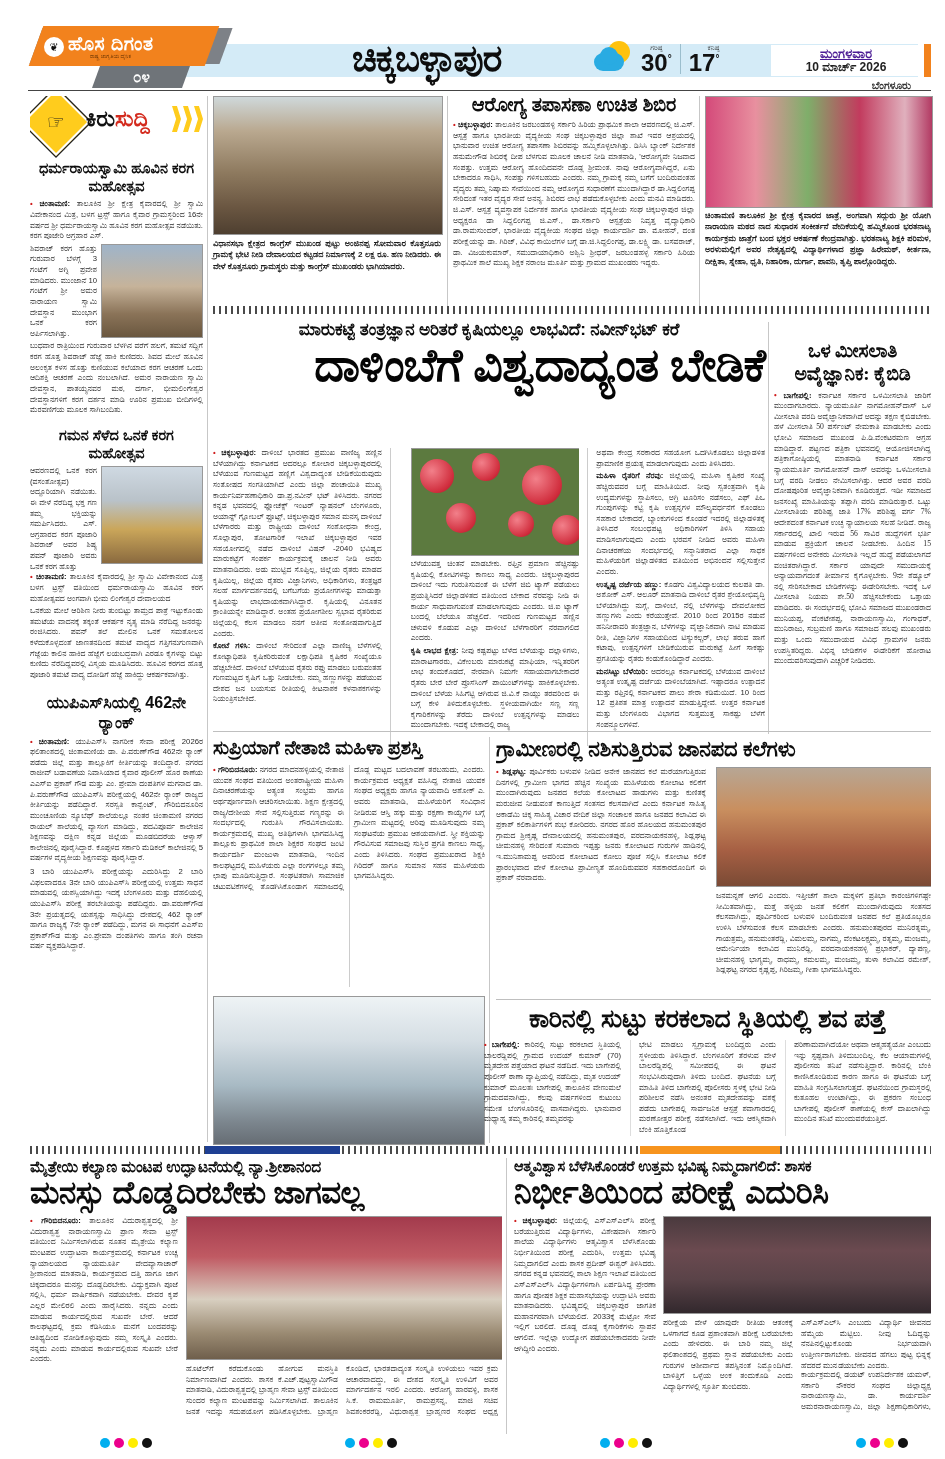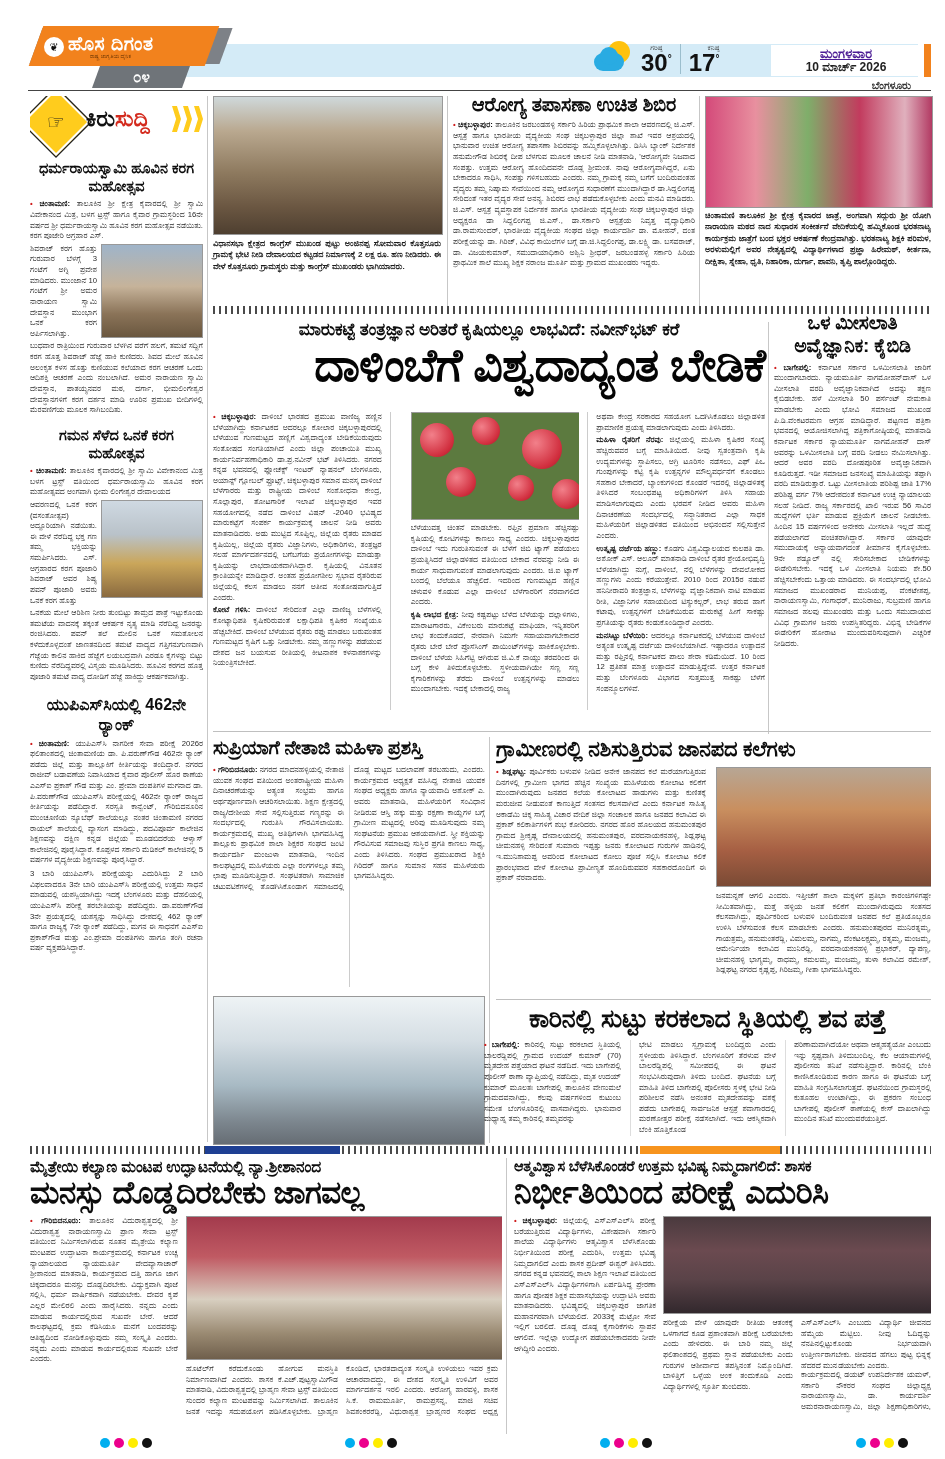--- a/index.html
+++ b/index.html
@@ -49,20 +49,21 @@
       <span style="display:flex;flex-direction:column;line-height:1;">
         <b style="color:#fff;font-size:19px;letter-spacing:0.5px;">ಹೊಸ ದಿಗಂತ</b>
         <span style="color:#5a2c00;font-size:5.5px;margin-top:1px;margin-left:22px;">ರಾಷ್ಟ್ರ ಜಾಗೃತಿಯ ದೈನಿಕ</span>
       </span>
     </div>
     <div class="abs" style="left:66px;top:40px;width:90px;height:22px;background:#6f7479;transform:skewX(-20deg);display:flex;align-items:center;justify-content:center;">
       <b style="color:#fff;font-size:15px;transform:skewX(20deg);">೦೪</b>
     </div>
   </div>
 
+  <h1 class="abs" style="left:352px;top:38px;font-size:37px;font-weight:bold;color:#0d0d0d;letter-spacing:-1px;">ಚಿಕ್ಕಬಳ್ಳಾಪುರ</h1>
 
   <div class="abs" style="left:592px;top:38px;width:180px;height:42px;display:flex;align-items:center;">
     <span style="position:relative;width:46px;height:40px;display:inline-block;">
       <i style="position:absolute;left:16px;top:2px;width:22px;height:22px;border-radius:50%;background:#ffc20e;"></i>
       <i style="position:absolute;left:2px;top:14px;width:30px;height:18px;border-radius:10px;background:#29abe2;"></i>
       <i style="position:absolute;left:8px;top:8px;width:18px;height:18px;border-radius:50%;background:#29abe2;"></i>
     </span>
     <span style="display:flex;flex-direction:column;align-items:center;margin-left:3px;">
       <span style="font-size:7px;color:#333;">ಗರಿಷ್ಠ</span>
       <b style="font-size:24px;line-height:0.9;color:#111;"><span>30</span><sup style="font-size:10px;">°</sup></b>
@@ -102,25 +103,25 @@
       <p class="bd"><span class="dl">ಚಿಂತಾಮಣಿ:</span> <span>ತಾಲೂಕಿನ ಶ್ರೀ ಕ್ಷೇತ್ರ ಕೈವಾರದಲ್ಲಿ ಶ್ರೀ ಸ್ವಾಮಿ ವಿವೇಕಾನಂದ ಮಿತ್ರ, ಬಳಗ ಟ್ರಸ್ಟ್ ಹಾಗೂ ಕೈವಾರ ಗ್ರಾಮಸ್ಥರಿಂದ 16ನೇ ವರ್ಷದ ಶ್ರೀ ಧರ್ಮರಾಯಸ್ವಾಮಿ ಹೂವಿನ ಕರಗ ಮಹೋತ್ಸವ ನಡೆಯಿತು. ಕರಗ ಪೂಜೇರಿ ಅಗ್ರಹಾರ ಎಸ್.</span></p>
       <p class="bd" style="margin-top:2px;">
         <span class="ph ph-karaga1" style="float:right;width:100px;height:92px;margin:0 0 2px 4px;"></span>
         <span>ಶಿವರಾಜ್ ಕರಗ ಹೊತ್ತು ಗುರುವಾರ ಬೆಳಗ್ಗೆ 3 ಗಂಟೆಗೆ ಅಗ್ನಿ ಪ್ರವೇಶ ಮಾಡಿದರು. ಮುಂಜಾನೆ 10 ಗಂಟೆಗೆ ಶ್ರೀ ಅಮರ ನಾರಾಯಣ ಸ್ವಾಮಿ ದೇವಸ್ಥಾನ ಮುಂಭಾಗ ಒನಕೆ ಕರಗ ಅರ್ಪಿಸಲಾಗಿತ್ತು.</span>
       </p>
       <p class="bd" style="margin-top:2px;">ಬುಧವಾರ ರಾತ್ರಿಯಿಂದ ಗುರುವಾರ ಬೆಳಗಿನ ವರೆಗೆ ಹಲಗೆ, ತಮಟೆ ಸದ್ದಿಗೆ ಕರಗ ಹೊತ್ತ ಶಿವರಾಜ್ ಹೆಜ್ಜೆ ಹಾಕಿ ಕುಣಿದರು. ಶಿವದ ಮೇಲೆ ಹೂವಿನ ಅಲಂಕೃತ ಕಳಸ ಹೊತ್ತು ಕುಣಿಯುವ ಕಲೆಯಾದ ಕರಗ ಆಚರಣೆ ಒಂದು ಆದಿಶಕ್ತಿ ಆಚರಣೆ ಎಂದು ನಂಬಲಾಗಿದೆ. ಅಮರ ನಾರಾಯಣ ಸ್ವಾಮಿ ದೇವಸ್ಥಾನ, ಪಾತಯ್ಯನವರ ಮಠ, ದರ್ಗಾ, ಭೀಮಲಿಂಗೇಶ್ವರ ದೇವಸ್ಥಾನಗಳಿಗೆ ಕರಗ ದರ್ಶನ ಮಾಡಿ ಊರಿನ ಪ್ರಮುಖ ಬೀದಿಗಳಲ್ಲಿ ಮೆರವಣಿಗೆಯ ಮೂಲಕ ಸಾಗಿಬಂದಿತು.</p>
     </div>
 
     <div style="margin-top:10px;">
       <h3 class="kiru-h">ಗಮನ ಸೆಳೆದ ಒನಕೆ ಕರಗ ಮಹೋತ್ಸವ</h3>
-      <p class="bd"><span class="dl">ಚಿಂತಾಮಣಿ:</span> <span>ತಾಲೂಕಿನ ಕೈವಾರದಲ್ಲಿ ಶ್ರೀ ಸ್ವಾಮಿ ವಿವೇಕಾನಂದ ಮಿತ್ರ ಬಳಗ ಟ್ರಸ್ಟ್ ವತಿಯಿಂದ ಧರ್ಮರಾಯಸ್ವಾಮಿ ಹೂವಿನ ಕರಗ ಮಹೋತ್ಸವದ ಅಂಗವಾಗಿ ಭೀಮ ಲಿಂಗೇಶ್ವರ ದೇವಾಲಯದ</span></p>
       <p class="bd" style="margin-top:2px;">
         <span class="ph ph-karaga2" style="float:right;width:100px;height:96px;margin:0 0 2px 4px;"></span>
         <span>ಆವರಣದಲ್ಲಿ ಒನಕೆ ಕರಗ (ವಸಂತೋತ್ಸವ) ಅದ್ದೂರಿಯಾಗಿ ನಡೆಯಿತು. ಈ ವೇಳೆ ನೆರೆದಿದ್ದ ಭಕ್ತ ಗಣ ತಮ್ಮ ಭಕ್ತಿಯನ್ನು ಸಮರ್ಪಿಸಿದರು. ಎಸ್. ಅಗ್ರಹಾರದ ಕರಗ ಪೂಜಾರಿ ಶಿವರಾಜ್ ಅವರ ಶಿಷ್ಯ ಪವನ್ ಪೂಜಾರಿ ಅವರು ಒನಕೆ ಕರಗ ಹೊತ್ತು</span>
       </p>
+      <p class="bd"><span class="dl">ಚಿಂತಾಮಣಿ:</span> <span>ತಾಲೂಕಿನ ಕೈವಾರದಲ್ಲಿ ಶ್ರೀ ಸ್ವಾಮಿ ವಿವೇಕಾನಂದ ಮಿತ್ರ ಬಳಗ ಟ್ರಸ್ಟ್ ವತಿಯಿಂದ ಧರ್ಮರಾಯಸ್ವಾಮಿ ಹೂವಿನ ಕರಗ ಮಹೋತ್ಸವದ ಅಂಗವಾಗಿ ಭೀಮ ಲಿಂಗೇಶ್ವರ ದೇವಾಲಯದ</span></p>
       <p class="bd" style="margin-top:2px;">ಒನಕೆಯ ಮೇಲೆ ಆರಿಶಿಣ ನೀರು ತುಂಬಿಟ್ಟು ತಾಮ್ರದ ಪಾತ್ರೆ ಇಟ್ಟುಕೊಂಡು ತಮಟೆಯ ವಾದನಕ್ಕೆ ತಕ್ಕಂತೆ ಆಕರ್ಷಕ ನೃತ್ಯ ಮಾಡಿ ನೆರೆದಿದ್ದ ಜನರನ್ನು ರಂಜಿಸಿದರು. ಪವನ್ ತಲೆ ಮೇಲಿನ ಒನಕೆ ಸಮತೋಲನ ಕಳೆದುಕೊಳ್ಳದಂತೆ ಜಾಣತನದಿಂದ ತಮಟೆ ವಾದ್ಯದ ಗತ್ತಿಗನುಗುಣವಾಗಿ ಗೆಜ್ಜೆಯ ಕಾಲಿನ ಹಾಕಿದ ಹೆಜ್ಜೆಗೆ ಲಯಬದ್ಧವಾಗಿ ಎರಡೂ ಕೈಗಳನ್ನು ಬಿಟ್ಟು ಕುಣಿದು ನೆರೆದಿದ್ದವರಲ್ಲಿ ವಿಸ್ಮಯ ಮೂಡಿಸಿದರು. ಹೂವಿನ ಕರಗದ ಹೊತ್ತ ಪೂಜಾರಿ ತಮಟೆ ವಾದ್ಯ ದೋಡಿಗೆ ಹೆಜ್ಜೆ ಹಾಕಿದ್ದು ಆಕರ್ಷಕವಾಗಿತ್ತು.</p>
     </div>
 
     <div style="margin-top:12px;">
       <h3 class="kiru-h" style="font-size:16px;">ಯುಪಿಎಸ್‌ಸಿಯಲ್ಲಿ 462ನೇ ರ‍್ಯಾಂಕ್</h3>
       <p class="bd"><span class="dl">ಚಿಂತಾಮಣಿ:</span> <span>ಯುಪಿಎಸ್‌ಸಿ ನಾಗರೀಕ ಸೇವಾ ಪರೀಕ್ಷೆ 2026ರ ಫಲಿತಾಂಶದಲ್ಲಿ ಚಿಂತಾಮಣಿಯ ಡಾ. ಪಿ.ವರುಣ್‌ಗೌಡ 462ನೇ ರ‍್ಯಾಂಕ್ ಪಡೆದು ಜಿಲ್ಲೆ ಮತ್ತು ತಾಲ್ಲೂಕಿಗೆ ಕೀರ್ತಿಯನ್ನು ತಂದಿದ್ದಾರೆ. ನಗರದ ರಾಜೀವ್ ಬಡಾವಣೆಯ ನಿವಾಸಿಯಾದ ಕೈವಾರ ಪೊಲೀಸ್ ಹೊರ ಠಾಣೆಯ ಎಎಸ್‌ಐ ಪ್ರಕಾಶ್ ಗೌಡ ಮತ್ತು ಎಂ. ಪ್ರೇಮಾ ದಂಪತಿಗಳ ಮಗನಾದ ಡಾ. ಪಿ.ವರುಣ್‌ಗೌಡ ಯುಪಿಎಸ್‌ಸಿ ಪರೀಕ್ಷೆಯಲ್ಲಿ 462ನೇ ರ‍್ಯಾಂಕ್ ರಾಜ್ಯದ ಕೀರ್ತಿಯನ್ನು ಪಡೆದಿದ್ದಾರೆ. ಸರಸ್ವತಿ ಕಾನ್ವೆಂಟ್, ಗೌರಿಬಿದನೂರಿನ ಮುಂಚೂಣಿಯ ನ್ಯೂಬೆಥ್ ಶಾಲೆಯಲ್ಲೂ ನಂತರ ಚಿಂತಾಮಣಿ ನಗರದ ರಾಯಲ್ ಶಾಲೆಯಲ್ಲಿ ವ್ಯಾಸಂಗ ಮಾಡಿದ್ದು, ಪದವಿಪೂರ್ವ ಕಾಲೇಜಿನ ಶಿಕ್ಷಣವನ್ನು ದಕ್ಷಿಣ ಕನ್ನಡ ಜಿಲ್ಲೆಯ ಮೂಡಬಿದರೆಯ ಆಳ್ವಾಸ್ ಕಾಲೇಜಿನಲ್ಲಿ ಪೂರೈಸಿದ್ದಾರೆ. ಕೊಪ್ಪಳದ ಸರ್ಕಾರಿ ಮೆಡಿಕಲ್ ಕಾಲೇಜಿನಲ್ಲಿ 5 ವರ್ಷಗಳ ವೈದ್ಯಕೀಯ ಶಿಕ್ಷಣವನ್ನು ಪೂರೈಸಿದ್ದಾರೆ.</span></p>
       <p class="bd" style="margin-top:3px;">3 ಬಾರಿ ಯುಪಿಎಸ್‌ಸಿ ಪರೀಕ್ಷೆಯನ್ನು ಎದುರಿಸಿದ್ದು 2 ಬಾರಿ ವಿಫಲವಾದರೂ 3ನೇ ಬಾರಿ ಯುಪಿಎಸ್‌ಸಿ ಪರೀಕ್ಷೆಯಲ್ಲಿ ಉತ್ತಮ ಸಾಧನೆ ಮಾಡುವಲ್ಲಿ ಯಶಸ್ವಿಯಾಗಿದ್ದು ಇದಕ್ಕೆ ಬೆಂಗಳೂರು ಮತ್ತು ದೆಹಲಿಯಲ್ಲಿ ಯುಪಿಎಸ್‌ಸಿ ಪರೀಕ್ಷೆ ತರಬೇತಿಯನ್ನು ಪಡೆದಿದ್ದರು. ಡಾ.ವರುಣ್‌ಗೌಡ 3ನೇ ಪ್ರಯತ್ನದಲ್ಲಿ ಯಶಸ್ಸನ್ನು ಸಾಧಿಸಿದ್ದು ದೇಶದಲ್ಲಿ 462 ರ‍್ಯಾಂಕ್ ಹಾಗೂ ರಾಜ್ಯಕ್ಕೆ 7ನೇ ರ‍್ಯಾಂಕ್ ಪಡೆದಿದ್ದು, ಮಗನ ಈ ಸಾಧನೆಗೆ ಎಎಸ್‌ಐ ಪ್ರಕಾಶ್‌ಗೌಡ ಮತ್ತು ಎಂ.ಪ್ರೇಮಾ ದಂಪತಿಗಳು ಹಾಗೂ ತಂಗಿ ರಚನಾ ವರ್ಷ ವ್ಯಕ್ತಪಡಿಸಿದ್ದಾರೆ.</p>
     </div>
   </div>
 
@@ -139,21 +140,21 @@
   <div class="abs vdiv" style="left:699px;top:96px;height:212px;"></div>
 
   <div class="abs ph ph-dancers" style="left:705px;top:96px;width:226px;height:110px;"></div>
   <p class="abs cap" style="left:705px;top:210px;width:226px;">ಚಿಂತಾಮಣಿ ತಾಲೂಕಿನ ಶ್ರೀ ಕ್ಷೇತ್ರ ಕೈವಾರದ ಜಾತ್ರೆ, ಅಂಗವಾಗಿ ಸದ್ಗುರು ಶ್ರೀ ಯೋಗಿ ನಾರಾಯಣ ಮಠದ ನಾದ ಸುಧಾರಸ ಸಂಕೀರ್ತನೆ ವೇದಿಕೆಯಲ್ಲಿ ಹಮ್ಮಿಕೊಂಡ ಭರತನಾಟ್ಯ ಕಾರ್ಯಕ್ರಮ ಜಾತ್ರೆಗೆ ಬಂದ ಭಕ್ತರ ಆಕರ್ಷಣೆ ಕೇಂದ್ರವಾಗಿತ್ತು. ಭರತನಾಟ್ಯ ಶಿಕ್ಷಕಿ ಪರಿಮಳ, ಅರಳುಮಲ್ಲಿಗೆ ಅವರ ನೇತೃತ್ವದಲ್ಲಿ ವಿದ್ಯಾರ್ಥಿಗಳಾದ ಪ್ರಜ್ಞಾ ಹಿರೇಮಠ್, ಕೀರ್ತನಾ, ದೀಕ್ಷಿತಾ, ಸ್ನೇಹಾ, ಧೃತಿ, ನಿಹಾರಿಕಾ, ದುರ್ಗಾ, ಪಾವನಿ, ತೃಪ್ತಿ ಪಾಲ್ಗೊಂಡಿದ್ದರು.</p>
 
   <div class="abs hatch" style="left:213px;top:306px;width:718px;height:8px;"></div>
 
   <h3 class="abs mid-h" style="left:213px;top:320px;width:552px;font-size:17px;text-align:center;">ಮಾರುಕಟ್ಟೆ ತಂತ್ರಜ್ಞಾನ ಅರಿತರೆ ಕೃಷಿಯಲ್ಲೂ ಲಾಭವಿದೆ: ನವೀನ್‌ಭಟ್ ಕರೆ</h3>
   <h1 class="abs" style="left:213px;top:341px;width:552px;font-size:46px;font-weight:bold;color:#050505;text-align:right;letter-spacing:-1px;line-height:1.05;">ದಾಳಿಂಬೆಗೆ ವಿಶ್ವದಾದ್ಯಂತ ಬೇಡಿಕೆ</h1>
 
-  <div class="abs ovh" style="left:213px;top:412px;width:552px;height:298px;display:flex;">
+  <div class="abs ovh" style="left:213px;top:448px;width:552px;height:298px;display:flex;">
     <div class="ovh" style="width:178px;">
       <p class="bd"><span class="dl">ಚಿಕ್ಕಬಳ್ಳಾಪುರ:</span> <span>ದಾಳಿಂಬೆ ಭಾರತದ ಪ್ರಮುಖ ವಾಣಿಜ್ಯ ಹಣ್ಣಿನ ಬೆಳೆಯಾಗಿದ್ದು ಕರ್ನಾಟಕದ ಅದರಲ್ಲೂ ಕೋಲಾರ ಚಿಕ್ಕಬಳ್ಳಾಪುರದಲ್ಲಿ ಬೆಳೆಯುವ ಗುಣಮಟ್ಟದ ಹಣ್ಣಿಗೆ ವಿಶ್ವದಾದ್ಯಂತ ಬೇಡಿಕೆಯಿರುವುದು ಸಂತೋಷದ ಸಂಗತಿಯಾಗಿದೆ ಎಂದು ಜಿಲ್ಲಾ ಪಂಚಾಯಿತಿ ಮುಖ್ಯ ಕಾರ್ಯನಿರ್ವಹಣಾಧಿಕಾರಿ ಡಾ.ಪ್ರ.ನವೀನ್ ಭಟ್ ತಿಳಿಸಿದರು. ನಗರದ ಕನ್ನಡ ಭವನದಲ್ಲಿ ಫ್ಲೋಚೆಕ್ಸ್ ಇಂಟರ್ ನ್ಯಾಷನಲ್ ಬೆಂಗಳೂರು, ಅಯಾನ್ಸ್ ಗ್ಲೋಬಲ್ ಫ್ರೂಟ್ಸ್, ಚಿಕ್ಕಬಳ್ಳಾಪುರ ಸಮಾನ ಮನಸ್ಕ ದಾಳಿಂಬೆ ಬೆಳೆಗಾರರು ಮತ್ತು ರಾಷ್ಟ್ರೀಯ ದಾಳಿಂಬೆ ಸಂಶೋಧನಾ ಕೇಂದ್ರ, ಸೊಲ್ಲಾಪುರ, ತೋಟಗಾರಿಕೆ ಇಲಾಖೆ ಚಿಕ್ಕಬಳ್ಳಾಪುರ ಇವರ ಸಹಯೋಗದಲ್ಲಿ ನಡೆದ ದಾಳಿಂಬೆ ವಿಷನ್ -2040 ಭವಿಷ್ಯದ ಮಾರುಕಟ್ಟೆಗೆ ಸಂಪರ್ಕ ಕಾರ್ಯಕ್ರಮಕ್ಕೆ ಚಾಲನೆ ನೀಡಿ ಅವರು ಮಾತನಾಡಿದರು. ಅಡು ಮುಟ್ಟಿದ ಸೊಪ್ಪಿಲ್ಲ, ಜಿಲ್ಲೆಯ ರೈತರು ಮಾಡದ ಕೃಷಿಯಿಲ್ಲ, ಜಿಲ್ಲೆಯ ರೈತರು ವಿಜ್ಞಾನಿಗಳು, ಅಧಿಕಾರಿಗಳು, ತಂತ್ರಜ್ಞರ ಸಲಹೆ ಮಾರ್ಗದರ್ಶನದಲ್ಲಿ ಬಗೆಬಗೆಯ ಪ್ರಯೋಗಗಳನ್ನು ಮಾಡುತ್ತಾ ಕೃಷಿಯನ್ನು ಲಾಭದಾಯಕವಾಗಿಸಿದ್ದಾರೆ. ಕೃಷಿಯಲ್ಲಿ ವಿನೂತನ ಕ್ರಾಂತಿಯನ್ನೇ ಮಾಡಿದ್ದಾರೆ. ಅಂತಹ ಪ್ರಯೋಗಶೀಲ ಸ್ವಭಾವ ರೈತರಿರುವ ಜಿಲ್ಲೆಯಲ್ಲಿ ಕೆಲಸ ಮಾಡಲು ನನಗೆ ಅತೀವ ಸಂತೋಷವಾಗುತ್ತಿದೆ ಎಂದರು.</span></p>
       <p class="bd" style="margin-top:2px;"><span class="subh">ಕೋಟೆ ಗಳಿಸಿ:</span> <span>ದಾಳಿಂಬೆ ಸೇರಿದಂತೆ ಎಲ್ಲಾ ವಾಣಿಜ್ಯ ಬೆಳೆಗಳಲ್ಲಿ ಕೋಟ್ಯಾಧಿಪತಿ ಕೃಷಿಕರಿರುವಂತೆ ಲಕ್ಷಾಧಿಪತಿ ಕೃಷಿಕರ ಸಂಖ್ಯೆಯೂ ಹೆಚ್ಚಬೇಕಿದೆ. ದಾಳಿಂಬೆ ಬೆಳೆಯುವ ರೈತರು ರಫ್ತು ಮಾಡಲು ಬರುವಂತಹ ಗುಣಮಟ್ಟದ ಕೃಷಿಗೆ ಒತ್ತು ನೀಡಬೇಕು. ನಮ್ಮ ಹಣ್ಣುಗಳನ್ನು ಪಡೆಯುವ ದೇಶದ ಜನ ಬಯಸುವ ರೀತಿಯಲ್ಲಿ ಕೀಟನಾಶಕ ಕಳನಾಶಕಗಳನ್ನು ನಿಯಂತ್ರಿಸಬೇಕಿದೆ.</span></p>
     </div>
     <div class="ovh" style="width:178px;border-left:1px solid #ccc;margin-left:8px;padding-left:20px;">
       <span class="ph ph-pome" style="display:block;position:relative;width:100%;height:106px;margin-bottom:3px;overflow:hidden;">
         <i class="fruit" style="left:8px;top:10px;width:34px;height:34px;"></i>
         <i class="fruit" style="left:60px;top:4px;width:28px;height:28px;"></i>
         <i class="fruit" style="left:110px;top:16px;width:40px;height:40px;"></i>
         <i class="fruit" style="left:34px;top:54px;width:30px;height:30px;"></i>
@@ -165,21 +166,21 @@
     </div>
     <div class="ovh" style="width:178px;border-left:1px solid #ccc;margin-left:8px;padding-left:8px;">
       <p class="bd">ಅಥವಾ ಕೇಂದ್ರ ಸರಕಾರದ ಸಹಯೋಗ ಒದಗಿಸಿಕೊಡಲು ಜಿಲ್ಲಾಡಳಿತ ಪ್ರಾಮಾಣಿಕ ಪ್ರಯತ್ನ ಮಾಡಲಾಗುವುದು ಎಂದು ತಿಳಿಸಿದರು.</p>
       <p class="bd" style="margin-top:2px;"><span class="subh">ಮಹಿಳಾ ರೈತರಿಗೆ ನೆರವು:</span> <span>ಜಿಲ್ಲೆಯಲ್ಲಿ ಮಹಿಳಾ ಕೃಷಿಕರ ಸಂಖ್ಯೆ ಹೆಚ್ಚಿರುವವರ ಬಗ್ಗೆ ಮಾಹಿತಿಯಿದೆ. ನೀವು ಸ್ವತಂತ್ರವಾಗಿ ಕೃಷಿ ಉದ್ಯಮಗಳನ್ನು ಸ್ಥಾಪಿಸಲು, ಅಗ್ರಿ ಟೂರಿಸಂ ನಡೆಸಲು, ಎಫ್ ಪಿಒ ಗುಂಪುಗಳನ್ನು ಕಟ್ಟಿ ಕೃಷಿ ಉತ್ಪನ್ನಗಳ ಮೌಲ್ಯವರ್ಧನೆಗೆ ಕೊಂಡಲು ಸಹಕಾರ ಬೇಕಾದರೆ, ಬ್ಯಾಂಕುಗಳಿಂದ ಕೊಂಡರೆ ಇದರಲ್ಲಿ ಜಿಲ್ಲಾಡಳಿತಕ್ಕೆ ತಿಳಿಸಿದರೆ ಸಂಬಂಧಪಟ್ಟ ಅಧಿಕಾರಿಗಳಿಗೆ ತಿಳಿಸಿ ಸಹಾಯ ಮಾಡಿಸಲಾಗುವುದು ಎಂದು ಭರವಸೆ ನೀಡಿದ ಅವರು ಮಹಿಳಾ ದಿನಾಚರಣೆಯ ಸಂದರ್ಭದಲ್ಲಿ ಸನ್ಮಾನಿತರಾದ ಎಲ್ಲಾ ಸಾಧಕ ಮಹಿಳೆಯರಿಗೆ ಜಿಲ್ಲಾಡಳಿತದ ವತಿಯಿಂದ ಅಭಿನಂದನೆ ಸಲ್ಲಿಸುತ್ತೇನೆ ಎಂದರು.</span></p>
       <p class="bd" style="margin-top:2px;"><span class="subh">ಉತ್ಕೃಷ್ಟ ದರ್ಜೆಯ ಹಣ್ಣು:</span> <span>ಕೊಡಗು ವಿಶ್ವವಿದ್ಯಾಲಯದ ಕುಲಪತಿ ಡಾ. ಅಶೋಕ್ ಎಸ್. ಆಲೂರ್ ಮಾತನಾಡಿ ದಾಳಿಂಬೆ ರೈತರ ಶ್ರೇಯೋಭಿವೃದ್ಧಿ ಬೆಳೆಯಾಗಿದ್ದು ನುಗ್ಗೆ, ದಾಳಿಂಬೆ, ನೆಲ್ಲಿ ಬೆಳೆಗಳನ್ನು ದೇವಲೋಕದ ಹಣ್ಣುಗಳು ಎಂದು ಕರೆಯುತ್ತೇವೆ. 2010 ರಿಂದ 2015ರ ನಡುವೆ ಹನಿನೀರಾವರಿ ತಂತ್ರಜ್ಞಾನ, ಬೆಳೆಗಳನ್ನು ವೈಜ್ಞಾನಿಕವಾಗಿ ನಾಟಿ ಮಾಡುವ ರೀತಿ, ವಿಜ್ಞಾನಿಗಳ ಸಹಾಯದಿಂದ ಟಿಸ್ಯುಕಲ್ಚರ್, ಲಾಭ ತರುವ ಹಾಗೆ ಕಟಾವು, ಉತ್ಪನ್ನಗಳಿಗೆ ಬೇಡಿಕೆಯಿರುವ ಮರುಕಟ್ಟೆ ಹೀಗೆ ಸಾಕಷ್ಟು ಪ್ರಗತಿಯನ್ನು ರೈತರು ಕಂಡುಕೊಂಡಿದ್ದಾರೆ ಎಂದರು.</span></p>
       <p class="bd" style="margin-top:2px;"><span class="subh">ಮನಸಿಟ್ಟು ಬೆಳೆಯಿರಿ:</span> <span>ಅದರಲ್ಲೂ ಕರ್ನಾಟಕದಲ್ಲಿ ಬೆಳೆಯುವ ದಾಳಿಂಬೆ ಅತ್ಯಂತ ಉತ್ಕೃಷ್ಟ ದರ್ಜೆಯ ದಾಳಿಂಬೆಯಾಗಿದೆ. ಇಷ್ಟಾದರೂ ಉತ್ಪಾದನೆ ಮತ್ತು ರಫ್ತಿನಲ್ಲಿ ಕರ್ನಾಟಕದ ಪಾಲು ಶೇರಾ ಕಡಿಮೆಯಿದೆ. 10 ರಿಂದ 12 ಪ್ರತಿಶತ ಮಾತ್ರ ಉತ್ಪಾದನೆ ಮಾಡುತ್ತಿದ್ದೇವೆ. ಉತ್ತರ ಕರ್ನಾಟಕ ಮತ್ತು ಬೆಂಗಳೂರು ವಿಭಾಗದ ಸುತ್ತಮುತ್ತ ಸಾಕಷ್ಟು ಬೆಳೆಗೆ ಸಂಪನ್ಮೂಲಗಳಿವೆ.</span></p>
     </div>
   </div>
 
   <div class="abs vdiv" style="left:768px;top:322px;height:412px;"></div>
-  <div class="abs ovh" style="left:774px;top:312px;width:157px;height:408px;">
+  <div class="abs ovh" style="left:774px;top:340px;width:157px;height:408px;font-family:Liberation Serif, serif;">
     <h2 class="mid-h" style="font-size:19px;text-align:center;line-height:1.2;">ಒಳ ಮೀಸಲಾತಿ ಅವೈಜ್ಞಾನಿಕ: ಕೈಬಿಡಿ</h2>
     <p class="bd" style="margin-top:5px;"><span class="dl">ಬಾಗೇಪಲ್ಲಿ:</span> <span>ಕರ್ನಾಟಕ ಸರ್ಕಾರ ಒಳಮೀಸಲಾತಿ ಜಾರಿಗೆ ಮುಂದಾಗಬಾರದು. ನ್ಯಾಯಮೂರ್ತಿ ನಾಗಮೋಹನ್‌ದಾಸ್ ಒಳ ಮೀಸಲಾತಿ ವರದಿ ಅವೈಜ್ಞಾನಿಕವಾಗಿದೆ ಅದನ್ನು ತಕ್ಷಣ ಕೈಬಿಡಬೇಕು. ಹಳೆ ಮೀಸಲಾತಿ 50 ಪರ್ಸೆಂಟ್ ನೇಮಕಾತಿ ಮಾಡಬೇಕು ಎಂದು ಭೋವಿ ಸಮಾಜದ ಮುಖಂಡ ಪಿ.ಡಿ.ವೆಂಕಟರಮಣ ಆಗ್ರಹ ಮಾಡಿದ್ದಾರೆ. ಪಟ್ಟಣದ ಪತ್ರಿಕಾ ಭವನದಲ್ಲಿ ಆಯೋಜಿಸಲಾಗಿದ್ದ ಪತ್ರಿಕಾಗೋಷ್ಠಿಯಲ್ಲಿ ಮಾತನಾಡಿ ಕರ್ನಾಟಕ ಸರ್ಕಾರ ನ್ಯಾಯಮೂರ್ತಿ ನಾಗಮೋಹನ್ ದಾಸ್ ಅವರನ್ನು ಒಳಮೀಸಲಾತಿ ಬಗ್ಗೆ ವರದಿ ನೀಡಲು ನೇಮಿಸಲಾಗಿತ್ತು. ಆದರೆ ಅವರ ವರದಿ ದೋಷಪೂರಿತ ಅವೈಜ್ಞಾನಿಕವಾಗಿ ಕೂಡಿರುತ್ತದೆ. ಇಡೀ ಸಮಾಜದ ಜನಸಂಖ್ಯೆ ಮಾಹಿತಿಯನ್ನು ತಪ್ಪಾಗಿ ವರದಿ ಮಾಡಿರುತ್ತಾರೆ. ಒಟ್ಟು ಮೀಸಲಾತಿಯ ಪರಿಶಿಷ್ಟ ಜಾತಿ 17% ಪರಿಶಿಷ್ಟ ವರ್ಗ 7% ಆದೇಶದಂತೆ ಕರ್ನಾಟಕ ಉಚ್ಛ ನ್ಯಾಯಾಲಯ ಸಲಹೆ ನೀಡಿದೆ. ರಾಜ್ಯ ಸರ್ಕಾರದಲ್ಲಿ ಖಾಲಿ ಇರುವ 56 ಸಾವಿರ ಹುದ್ದೆಗಳಿಗೆ ಭರ್ತಿ ಮಾಡುವ ಪ್ರಕ್ರಿಯೆಗೆ ಚಾಲನೆ ನೀಡಬೇಕು. ಹಿಂದಿನ 15 ವರ್ಷಗಳಿಂದ ಅನೇಕರು ಮೀಸಲಾತಿ ಇಲ್ಲದೆ ಹುದ್ದೆ ಪಡೆಯಲಾಗದೆ ವಂಚಿತರಾಗಿದ್ದಾರೆ. ಸರ್ಕಾರ ಯಾವುದೇ ಸಮುದಾಯಕ್ಕೆ ಅನ್ಯಾಯವಾಗದಂತೆ ತೀರ್ಮಾನ ಕೈಗೊಳ್ಳಬೇಕು. 9ನೇ ಶೆಡ್ಯೂಲ್ ನಲ್ಲಿ ಸೇರಿಸಬೇಕಾದ ಬೇಡಿಕೆಗಳನ್ನು ಈಡೇರಿಸಬೇಕು. ಇದಕ್ಕೆ ಒಳ ಮೀಸಲಾತಿ ನಿಯಮ ಶೇ.50 ಹೆಚ್ಚಿಸಬೇಕೆಂದು ಒತ್ತಾಯ ಮಾಡಿದರು. ಈ ಸಂದರ್ಭದಲ್ಲಿ ಭೋವಿ ಸಮಾಜದ ಮುಖಂಡರಾದ ಮುನಿಯಪ್ಪ, ವೆಂಕಟೇಶಪ್ಪ, ನಾರಾಯಣಸ್ವಾಮಿ, ಗಂಗಾಧರ್, ಮುನಿರಾಜು, ಸುಬ್ರಮಣಿ ಹಾಗೂ ಸಮಾಜದ ಹಲವು ಮುಖಂಡರು ಮತ್ತು ಒಂದು ಸಮುದಾಯದ ವಿವಿಧ ಗ್ರಾಮಗಳ ಜನರು ಉಪಸ್ಥಿತರಿದ್ದರು. ವಿಭಿನ್ನ ಬೇಡಿಕೆಗಳ ಈಡೇರಿಕೆಗೆ ಹೋರಾಟ ಮುಂದುವರಿಸುವುದಾಗಿ ಎಚ್ಚರಿಕೆ ನೀಡಿದರು.</span></p>
   </div>
 
   <div class="abs hthin" style="left:213px;top:731px;width:718px;"></div>
 
   <div class="abs ovh" style="left:213px;top:737px;width:272px;height:255px;">
     <h2 class="mid-h" style="font-size:19px;text-align:left;white-space:nowrap;">ಸುಪ್ರಿಯಾಗೆ ನೇತಾಜಿ ಮಹಿಳಾ ಪ್ರಶಸ್ತಿ</h2>
     <div style="margin-top:6px;column-count:2;column-gap:10px;column-rule:1px solid #ccc;height:222px;overflow:hidden;">
       <p class="bd"><span class="dl">ಗೌರಿಬಿದನೂರು:</span> <span>ನಗರದ ಮಾದನಹಳ್ಳಿಯಲ್ಲಿ ನೇತಾಜಿ ಯುವಕ ಸಂಘದ ವತಿಯಿಂದ ಅಂತರಾಷ್ಟ್ರೀಯ ಮಹಿಳಾ ದಿನಾಚರಣೆಯನ್ನು ಅತ್ಯಂತ ಸಂಭ್ರಮ ಹಾಗೂ ಅರ್ಥಪೂರ್ಣವಾಗಿ ಆಚರಿಸಲಾಯಿತು. ಶಿಕ್ಷಣ ಕ್ಷೇತ್ರದಲ್ಲಿ ರಾಜ್ಯ/ದೇಶೀಯ ಸೇವೆ ಸಲ್ಲಿಸುತ್ತಿರುವ ಗಣ್ಯರನ್ನು ಈ ಸಂದರ್ಭದಲ್ಲಿ ಗುರುತಿಸಿ ಗೌರವಿಸಲಾಯಿತು. ಕಾರ್ಯಕ್ರಮದಲ್ಲಿ ಮುಖ್ಯ ಅತಿಥಿಗಳಾಗಿ ಭಾಗವಹಿಸಿದ್ದ ತಾಲ್ಲೂಕು ಪ್ರಾಥಮಿಕ ಶಾಲಾ ಶಿಕ್ಷಕರ ಸಂಘದ ಜಂಟಿ ಕಾರ್ಯದರ್ಶಿ ಮಂಜುಳಾ ಮಾತನಾಡಿ, ಇಂದಿನ ಕಾಲಘಟ್ಟದಲ್ಲಿ ಮಹಿಳೆಯರು ಎಲ್ಲಾ ರಂಗಗಳಲ್ಲೂ ತಮ್ಮ ಛಾಪು ಮೂಡಿಸುತ್ತಿದ್ದಾರೆ. ಸಂಘಟಿತರಾಗಿ ಸಾಮಾಜಿಕ ಚಟುವಟಿಕೆಗಳಲ್ಲಿ ತೊಡಗಿಸಿಕೊಂಡಾಗ ಸಮಾಜದಲ್ಲಿ ದೊಡ್ಡ ಮಟ್ಟದ ಬದಲಾವಣೆ ತರಬಹುದು, ಎಂದರು. ಕಾರ್ಯಕ್ರಮದ ಅಧ್ಯಕ್ಷತೆ ವಹಿಸಿದ್ದ ನೇತಾಜಿ ಯುವಕ ಸಂಘದ ಅಧ್ಯಕ್ಷರು ಹಾಗೂ ನ್ಯಾಯವಾದಿ ಅಶೋಕ್ ಎ. ಅವರು ಮಾತನಾಡಿ, ಮಹಿಳೆಯರಿಗೆ ಸಂವಿಧಾನ ನೀಡಿರುವ ಆಸ್ತಿ ಹಕ್ಕು ಮತ್ತು ರಕ್ಷಣಾ ಕಾಯ್ದೆಗಳ ಬಗ್ಗೆ ಗ್ರಾಮೀಣ ಮಟ್ಟದಲ್ಲಿ ಅರಿವು ಮೂಡಿಸುವುದು ನಮ್ಮ ಸಂಘಟನೆಯ ಪ್ರಮುಖ ಆಶಯವಾಗಿದೆ. ಸ್ತ್ರೀ ಶಕ್ತಿಯನ್ನು ಗೌರವಿಸುವ ಸಮಾಜವು ಸುಸ್ಥಿರ ಪ್ರಗತಿ ಕಾಣಲು ಸಾಧ್ಯ, ಎಂದು ತಿಳಿಸಿದರು. ಸಂಘದ ಪ್ರಮುಖರಾದ ಶಿಕ್ಷಕಿ ಗಿರಿದರ್ ಹಾಗೂ ಸುಮಾನ ಸಹನ ಮಹಿಳೆಯರು ಭಾಗವಹಿಸಿದ್ದರು.</span></p>

